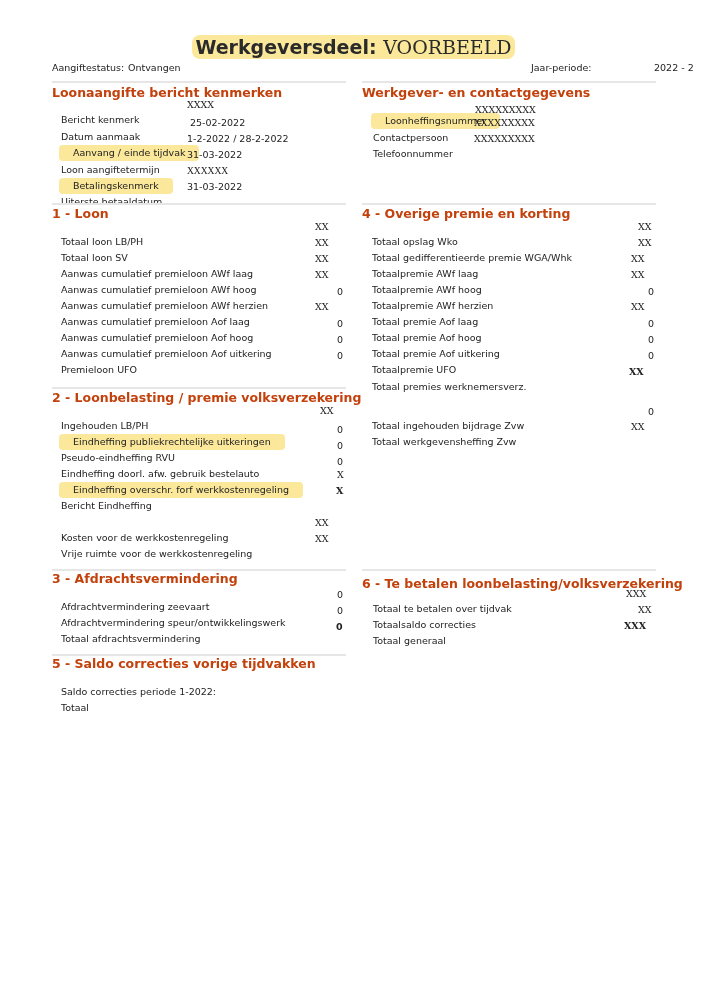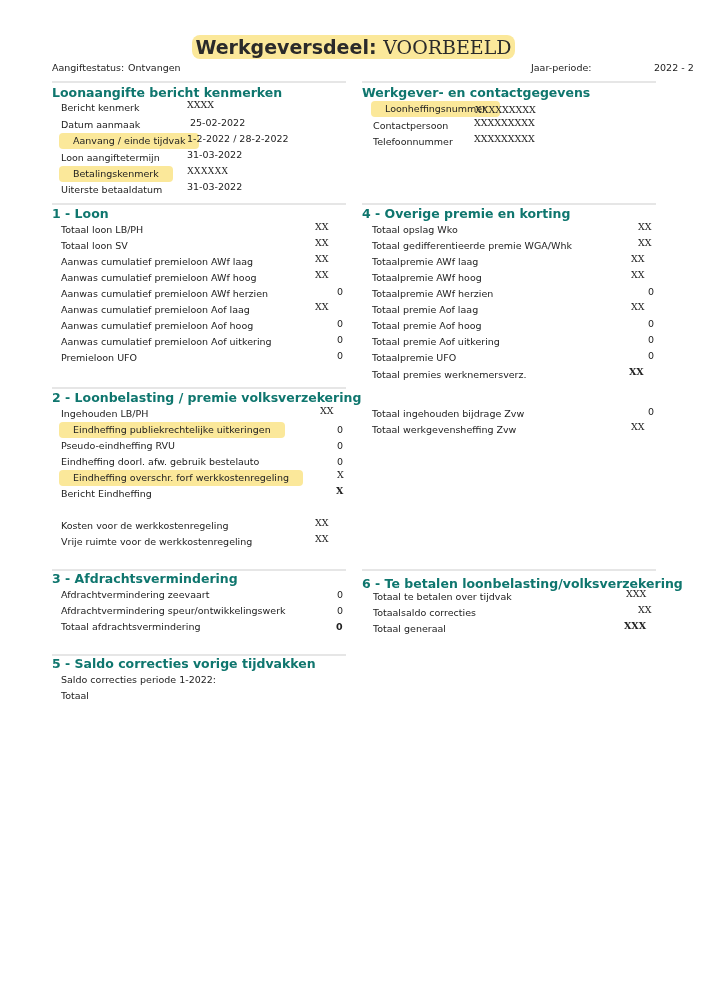--- a/index.html
+++ b/index.html
@@ -5,23 +5,23 @@
     html, body { margin: 0; padding: 0; background: #ffffff; }
     body { width: 707px; height: 999px; position: relative; overflow: hidden;
       font-family: "DejaVu Sans", sans-serif; color: #1a1a1a; }
     .abs { position: absolute; }
     .title { left: 0; width: 707px; top: 33px; text-align: center; font-size: 21px; line-height: 28px; white-space: nowrap; }
     .title .hl { background: #fbe89a; border-radius: 8px; padding: 0 3px; }
     .title .t1 { font-family: "DejaVu Sans", sans-serif; font-weight: bold; font-size: 19px; color: #2a2a2a; }
     .title .t2 { font-family: "DejaVu Serif", serif; font-size: 19px; color: #2a2a2a; }
     .meta { font-size: 9.5px; color: #222; top: 62px; }
     .divider { height: 2px; background: #e6e6e6; }
-    .sec-title { font-size: 12.5px; font-weight: bold; color: #0f766e; white-space: nowrap; }
+    .sec-title { font-size: 12.5px; font-weight: bold; color: #c2410c; white-space: nowrap; }
     .row { position: absolute; font-size: 9.5px; color: #222; white-space: nowrap; height: 16px; line-height: 16px; }
-    .row .lbl { position: absolute; left: 0; top: 0; }
+    .row .lbl { position: absolute; left: 0; top: 12px; }
     .row .val { position: absolute; top: -3px; font-family: "DejaVu Serif", serif; font-size: 9.5px; }
     .row .val.num { font-family: "DejaVu Sans", sans-serif; top: 0; }
     .row.bold .lbl { font-weight: normal; }
     .row.bold .val { font-weight: bold; }
     .hlt { background: #fbe89a; border-radius: 4px; padding: 0 14px; margin-left: -2px; }
   </style>
 </head>
 <body>
 
 <div class="abs title">

